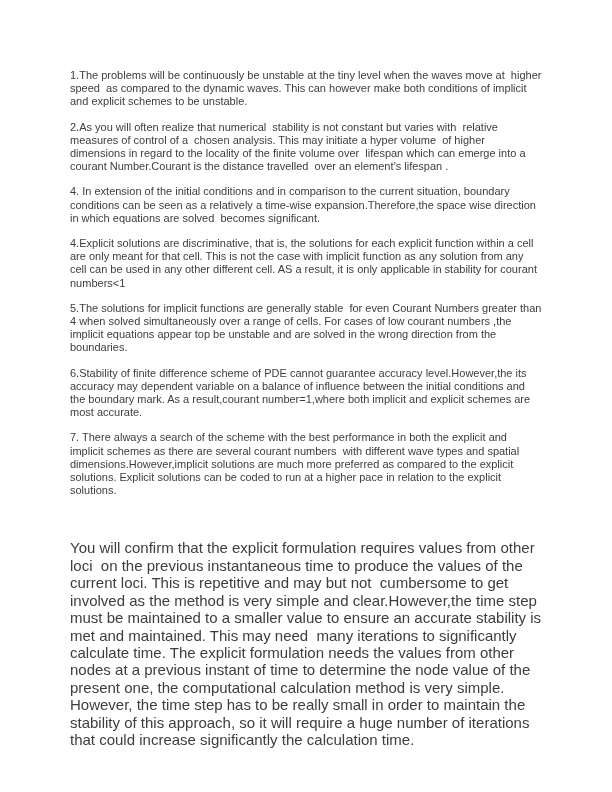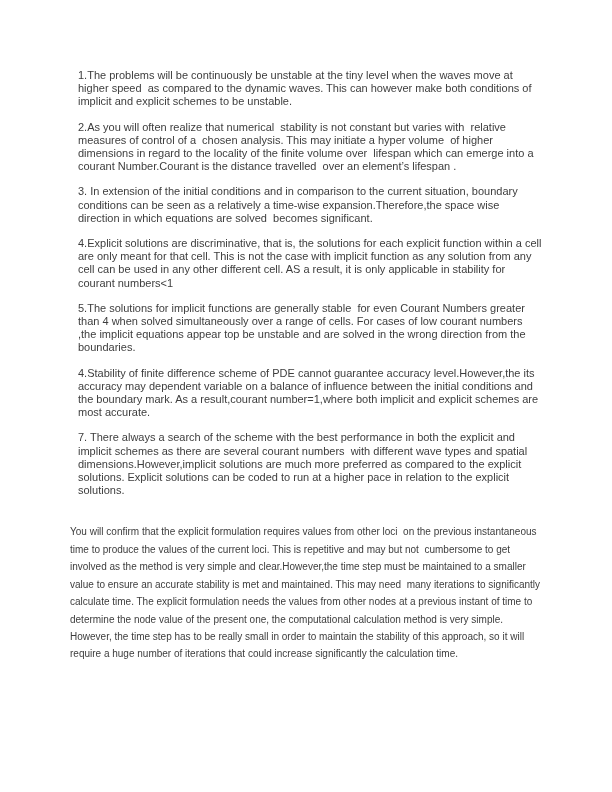--- a/index.html
+++ b/index.html
@@ -15,41 +15,41 @@
     box-sizing: border-box;
     padding: 69px 70px 0 70px;
     font-family: "Liberation Sans", "DejaVu Sans", sans-serif;
     color: #3d3d3d;
     overflow: hidden;
   }
   .content {
     width: 472px;
   }
   .para {
-    margin: 0 0 12px 8px;
+    margin: 0 0 12px 0;
     font-size: 11px;
     line-height: 13.2px;
     white-space: pre-wrap;
     word-wrap: break-word;
   }
   .closing {
-    margin: 26px 0 0 0;
-    font-size: 10px;
+    margin: 42px 0 0 0;
+    font-size: 15px;
     line-height: 17.4px;
     white-space: pre-wrap;
     word-wrap: break-word;
   }
 </style>
 </head>
 <body>
 
 <div class="page" style="color: rgb(61, 61, 61); background: rgb(255, 255, 255);">
   <div class="content">
     <p class="para">1.The problems will be continuously be unstable at the tiny level when the waves move at  higher speed  as compared to the dynamic waves. This can however make both conditions of implicit and explicit schemes to be unstable.</p>
     <p class="para">2.As you will often realize that numerical  stability is not constant but varies with  relative measures of control of a  chosen analysis. This may initiate a hyper volume  of higher dimensions in regard to the locality of the finite volume over  lifespan which can emerge into a courant Number.Courant is the distance travelled  over an element’s lifespan .</p>
-    <p class="para">3. In extension of the initial conditions and in comparison to the current situation, boundary conditions can be seen as a relatively a time-wise expansion.Therefore,the space wise direction in which equations are solved  becomes significant.</p>
+    <p class="para">4. In extension of the initial conditions and in comparison to the current situation, boundary conditions can be seen as a relatively a time-wise expansion.Therefore,the space wise direction in which equations are solved  becomes significant.</p>
     <p class="para">4.Explicit solutions are discriminative, that is, the solutions for each explicit function within a cell are only meant for that cell. This is not the case with implicit function as any solution from any cell can be used in any other different cell. AS a result, it is only applicable in stability for courant numbers&lt;1</p>
     <p class="para">5.The solutions for implicit functions are generally stable  for even Courant Numbers greater than 4 when solved simultaneously over a range of cells. For cases of low courant numbers ,the implicit equations appear top be unstable and are solved in the wrong direction from the boundaries.</p>
-    <p class="para">4.Stability of finite difference scheme of PDE cannot guarantee accuracy level.However,the its accuracy may dependent variable on a balance of influence between the initial conditions and the boundary mark. As a result,courant number=1,where both implicit and explicit schemes are most accurate.</p>
+    <p class="para">6.Stability of finite difference scheme of PDE cannot guarantee accuracy level.However,the its accuracy may dependent variable on a balance of influence between the initial conditions and the boundary mark. As a result,courant number=1,where both implicit and explicit schemes are most accurate.</p>
     <p class="para">7. There always a search of the scheme with the best performance in both the explicit and implicit schemes as there are several courant numbers  with different wave types and spatial dimensions.However,implicit solutions are much more preferred as compared to the explicit solutions. Explicit solutions can be coded to run at a higher pace in relation to the explicit solutions.</p>
     <p class="closing">You will confirm that the explicit formulation requires values from other loci  on the previous instantaneous time to produce the values of the current loci. This is repetitive and may but not  cumbersome to get involved as the method is very simple and clear.However,the time step must be maintained to a smaller value to ensure an accurate stability is met and maintained. This may need  many iterations to significantly calculate time. The explicit formulation needs the values from other nodes at a previous instant of time to determine the node value of the present one, the computational calculation method is very simple. However, the time step has to be really small in order to maintain the stability of this approach, so it will require a huge number of iterations that could increase significantly the calculation time.</p>
   </div>
 </div>
 
 </body></html>

